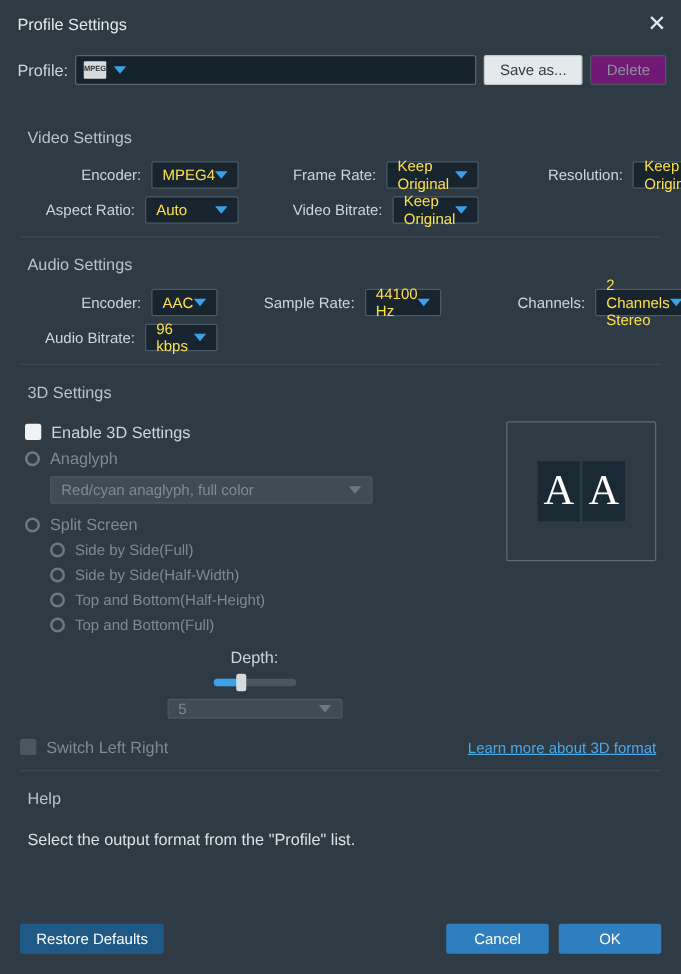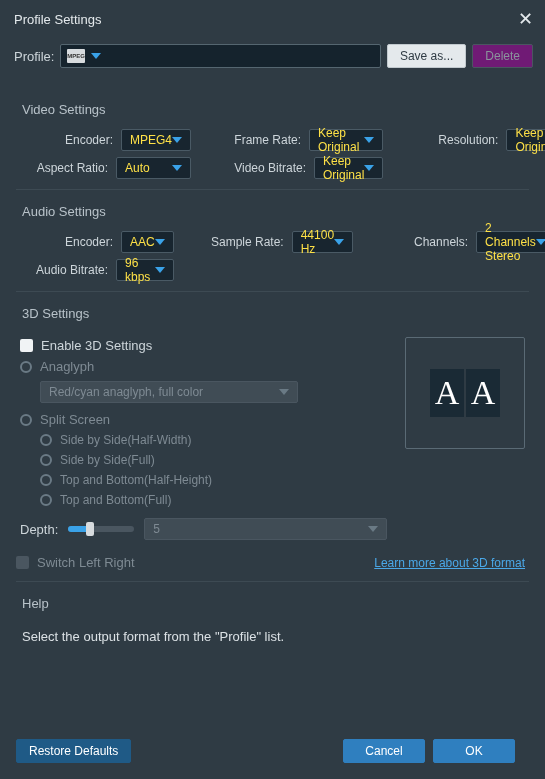--- a/index.html
+++ b/index.html
@@ -88,30 +88,30 @@
   margin-top: 2px;
 }
 .preview .aa {
   display: flex; gap: 2px;
 }
 .preview .aa span {
   width: 34px; height: 48px; background: #1a2a35;
   color: #fff; font-size: 34px; font-family: Georgia, serif;
   display: flex; align-items: center; justify-content: center;
 }
-.depth-row { display: flex; align-items: center; gap: 10px; padding: 8px 0 4px 0; }
+.depth-row { display: flex; align-items: center; gap: 10px; padding: 8px 0 4px 0; flex-direction: column; }
 .slider { position: relative; width: 66px; height: 6px; background: #4a5660; border-radius: 3px; }
 .slider .fill { position: absolute; left: 0; top: 0; height: 6px; width: 22px; background: #3aa2e8; border-radius: 3px; }
 .slider .thumb { position: absolute; left: 18px; top: -4px; width: 8px; height: 14px; background: #d7dbde; border-radius: 2px; }
 .depth-dd { width: 140px; }
 .learn-link { color: #4aa8e8; text-decoration: underline; font-size: 12px; }
 .s3d-bottom { display: flex; justify-content: space-between; align-items: center; padding: 4px 4px 0 0; }
 .help-body { padding: 14px 6px; font-size: 13px; color: #dbe1e5; }
 .footer {
-  position: absolute; left: 0; right: 14px; bottom: 0;
+  position: absolute; left: 0; right: 0; bottom: 0;
   display: flex; justify-content: space-between; align-items: center;
   padding: 12px 16px 16px 16px;
 }
 .footer .fr { display: flex; gap: 8px; }
 </style>
 </head>
 <body>
 
 <div class="titlebar">
   <h1>Profile Settings</h1>
@@ -217,25 +217,25 @@
         <span class="dtxt">Red/cyan anaglyph, full color</span>
         <span class="caret dim"></span>
       </div>
       <div class="radiorow">
         <span class="rd"></span>
         <span>Split Screen</span>
       </div>
       <div class="sub">
         <div class="radiorow">
             <span class="rd"></span>
+            <span>Side by Side(Full)</span>
+          </div>
+        <div class="radiorow">
+            <span class="rd"></span>
             <span>Side by Side(Half-Width)</span>
-          </div>
-        <div class="radiorow">
-            <span class="rd"></span>
-            <span>Side by Side(Full)</span>
           </div>
         <div class="radiorow">
             <span class="rd"></span>
             <span>Top and Bottom(Half-Height)</span>
           </div>
         <div class="radiorow">
             <span class="rd"></span>
             <span>Top and Bottom(Full)</span>
           </div>
       </div>

